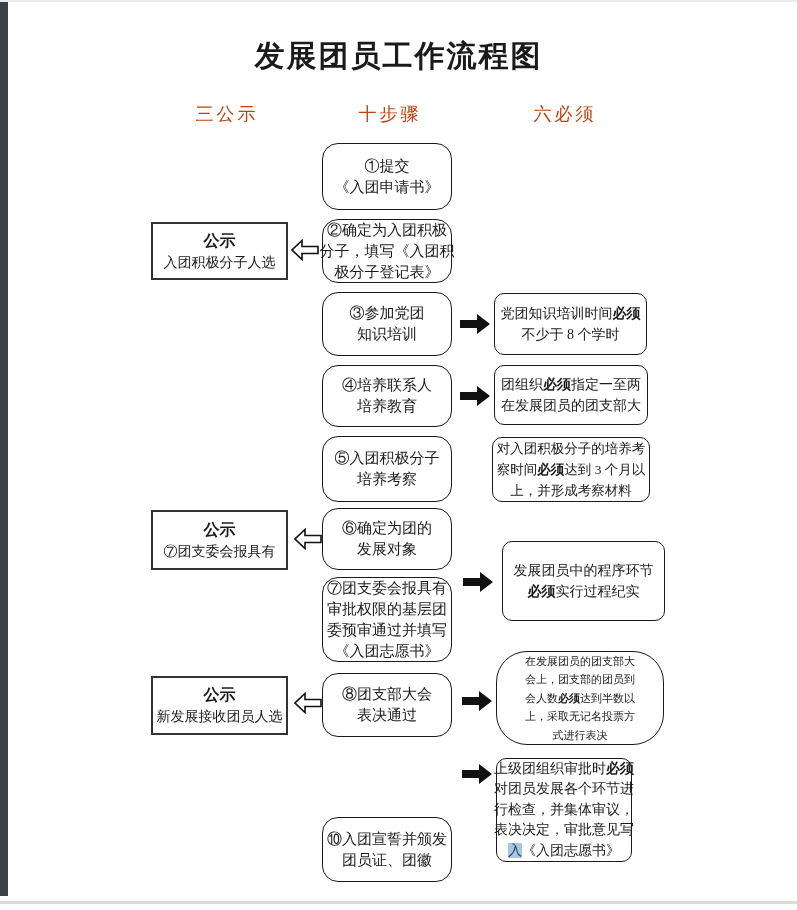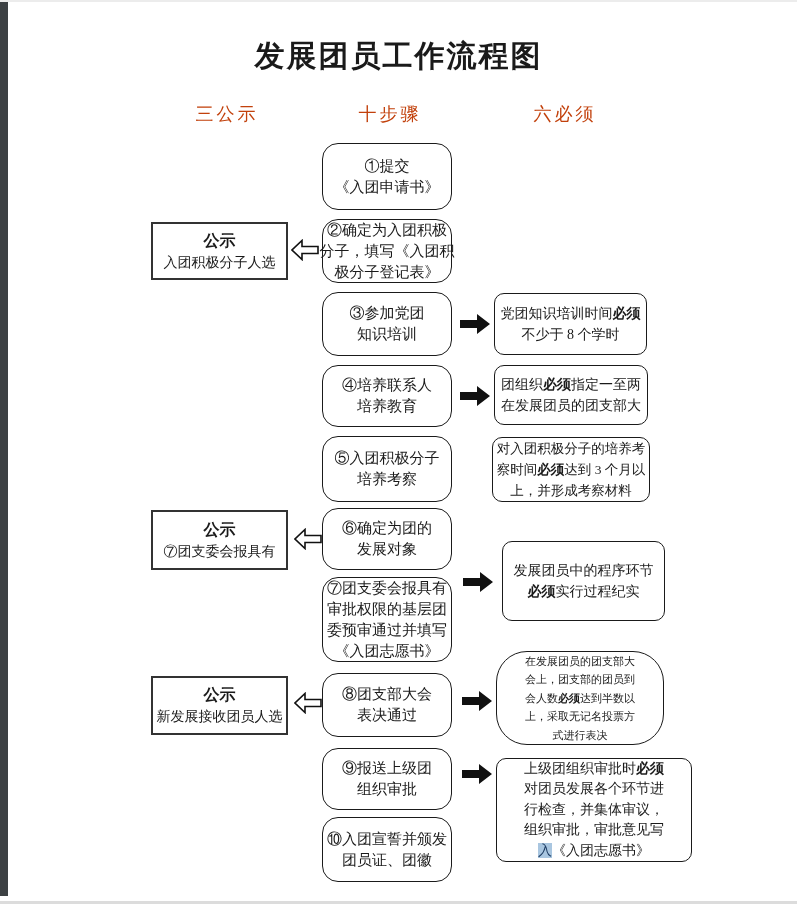--- a/index.html
+++ b/index.html
@@ -77,24 +77,20 @@
   <div class="box step" style="top:577px;height:85px">
       <div class="tline"><span>⑦团支委会报具有</span></div>
       <div class="tline"><span>审批权限的基层团</span></div>
       <div class="tline"><span>委预审通过并填写</span></div>
       <div class="tline"><span>《入团志愿书》</span></div>
     </div>
   <div class="box step" style="top:673px;height:64px">
       <div class="tline"><span>⑧团支部大会</span></div>
       <div class="tline"><span>表决通过</span></div>
     </div>
-  <div class="box step" style="top:748px;height:62px">
-      <div class="tline"><span>⑨报送上级团</span></div>
-      <div class="tline"><span>组织审批</span></div>
-    </div>
   <div class="box step" style="top:817px;height:65px">
       <div class="tline"><span>⑩入团宣誓并颁发</span></div>
       <div class="tline"><span>团员证、团徽</span></div>
     </div>
 
   <div class="box pub" style="top:222px;height:58px">
     <div class="pub-title">公示</div>
     <div class="pub-sub">入团积极分子人选</div>
   </div>
   <div class="box pub" style="top:510px;height:60px">
@@ -123,25 +119,25 @@
       <div class="tline"><span>发展团员中的程序环节</span></div>
       <div class="tline"><span class="b">必须</span><span>实行过程纪实</span></div>
     </div>
   <div class="box must r5" style="left:496px;width:168px;top:651px;height:94px">
       <div class="tline"><span>在发展团员的团支部大</span></div>
       <div class="tline"><span>会上，团支部的团员到</span></div>
       <div class="tline"><span>会人数</span><span class="b">必须</span><span>达到半数以</span></div>
       <div class="tline"><span>上，采取无记名投票方</span></div>
       <div class="tline"><span>式进行表决</span></div>
     </div>
-  <div class="box must r6" style="left:496px;width:196px;top:758px;height:104px">
+  <div class="box must r6" style="left:496px;width:136px;top:758px;height:104px">
       <div class="tline"><span>上级团组织审批时</span><span class="b">必须</span></div>
       <div class="tline"><span>对团员发展各个环节进</span></div>
       <div class="tline"><span>行检查，并集体审议，</span></div>
-      <div class="tline"><span>组织审批，审批意见写</span></div>
+      <div class="tline"><span>表决决定，审批意见写</span></div>
       <div class="tline"><span class="hl">入</span><span>《入团志愿书》</span></div>
     </div>
 
   <span class="arrow" style="left:291px;top:239px">
     <svg width="28" height="22" viewBox="0 0 28 22">
         <path d="M27 7.5 H11 V1.5 L1 11 L11 20.5 V14.5 H27 Z" fill="#ffffff" stroke="#111111" stroke-width="1.6"></path>
       </svg>
   </span>
   <span class="arrow" style="left:294px;top:528px">
     <svg width="28" height="22" viewBox="0 0 28 22">

